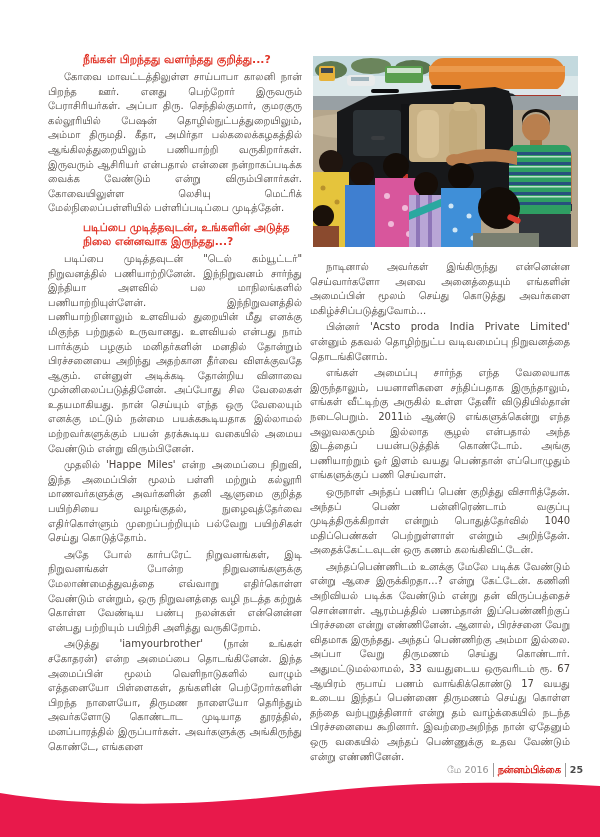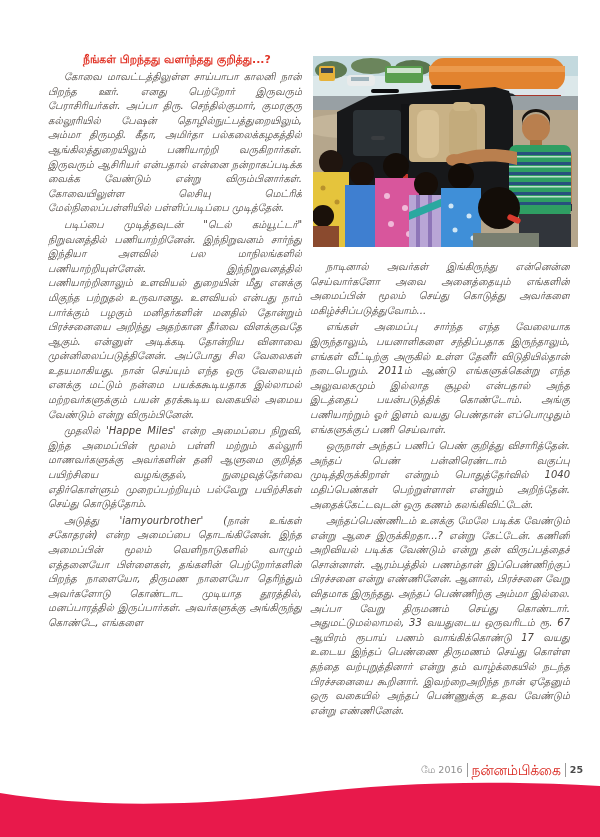--- a/index.html
+++ b/index.html
@@ -14,21 +14,21 @@
   }
   .col {
     position:absolute;
     font-size:10px;
     line-height:14.6px;
     text-align:justify;
     overflow:hidden;
   }
   .col1 { left:48px; top:48px; width:254px; height:709px; }
   .col2 { left:310px; top:260px; width:260px; height:508px; }
-  .para { text-indent:16px; margin-bottom:2px;font-style:italic; }
+  .para { text-indent:16px; margin-bottom:2px; }
   .heading {
     color:#e13427;
     font-weight:bold;
     font-size:10.8px;
     line-height:14px;
     text-align:left;
     text-indent:0;
     margin:5px 0 3px 0;
     padding-left:35px;
   }
@@ -39,32 +39,34 @@
     overflow:hidden;
   }
   .photo svg { display:block; }
   .footer {
     position:absolute; top:762px; right:17px;
     display:flex; align-items:center;
     font-size:9.5px; line-height:16px;
     color:#8f8f8f;
   }
   .footer .divider { width:1px; height:14px; background:#9a9a9a; margin:0 4px; }
-  .footer .logo { color:#d9251d; font-weight:normal; font-size:14px; letter-spacing:-0.3px; }
+  .footer .logo { color:#d9251d; font-weight:bold; font-size:10px; letter-spacing:-0.3px; }
   .footer .pagenum { color:#4a4a4a; font-weight:bold; }
   .wave { position:absolute; left:0; bottom:0; width:600px; height:97px; }
 </style>
 </head>
 <body>
 
 <div class="col col1">
   <div class="heading">நீங்கள் பிறந்தது வளர்ந்தது குறித்து...?</div>
   <div class="para">கோவை மாவட்டத்திலுள்ள சாய்பாபா காலனி நான் பிறந்த ஊர். எனது பெற்றோர் இருவரும் பேராசிரியர்கள். அப்பா திரு. செந்தில்குமார், குமரகுரு கல்லூரியில் பேஷன் தொழில்நுட்பத்துறையிலும், அம்மா திருமதி. கீதா, அமிர்தா பல்கலைக்கழகத்தில் ஆங்கிலத்துறையிலும் பணியாற்றி வருகிறார்கள். இருவரும் ஆசிரியர் என்பதால் என்னை நன்றாகப்படிக்க வைக்க வேண்டும் என்று விரும்பினார்கள். கோவையிலுள்ள லெசியு மெட்ரிக் மேல்நிலைப்பள்ளியில் பள்ளிப்படிப்பை முடித்தேன்.</div>
+  <div class="heading">படிப்பை முடித்தவுடன், உங்களின் அடுத்த நிலை என்னவாக இருந்தது...?</div>
   <div class="para">படிப்பை முடித்தவுடன் "டெல் கம்யூட்டர்" நிறுவனத்தில் பணியாற்றினேன். இந்நிறுவனம் சார்ந்து இந்தியா அளவில் பல மாநிலங்களில் பணியாற்றியுள்ளேன். இந்நிறுவனத்தில் பணியாற்றினாலும் உளவியல் துறையின் மீது எனக்கு மிகுந்த பற்றுதல் உருவானது. உளவியல் என்பது நாம் பார்க்கும் பழகும் மனிதர்களின் மனதில் தோன்றும் பிரச்சனையை அறிந்து அதற்கான தீர்வை விளக்குவதே ஆகும். என்னுள் அடிக்கடி தோன்றிய வினாவை முன்னிலைப்படுத்தினேன். அப்போது சில வேலைகள் உதயமாகியது. நான் செய்யும் எந்த ஒரு வேலையும் எனக்கு மட்டும் நன்மை பயக்ககூடியதாக இல்லாமல் மற்றவர்களுக்கும் பயன் தரக்கூடிய வகையில் அமைய வேண்டும் என்று விரும்பினேன்.</div>
   <div class="para">முதலில் 'Happe Miles' என்ற அமைப்பை நிறுவி, இந்த அமைப்பின் மூலம் பள்ளி மற்றும் கல்லூரி மாணவர்களுக்கு அவர்களின் தனி ஆளுமை குறித்த பயிற்சியை வழங்குதல், நுழைவுத்தேர்வை எதிர்கொள்ளும் முறைப்பற்றியும் பல்வேறு பயிற்சிகள் செய்து கொடுத்தோம்.</div>
+  <div class="para">அதே போல் கார்பரேட் நிறுவனங்கள், இடி நிறுவனங்கள் போன்ற நிறுவனங்களுக்கு மேலாண்மைத்துவத்தை எவ்வாறு எதிர்கொள்ள வேண்டும் என்றும், ஒரு நிறுவனத்தை வழி நடத்த கற்றுக் கொள்ள வேண்டிய பண்பு நலன்கள் என்னென்ன என்பது பற்றியும் பயிற்சி அளித்து வருகிறோம்.</div>
   <div class="para">அடுத்து 'iamyourbrother' (நான் உங்கள் சகோதரன்) என்ற அமைப்பை தொடங்கினேன். இந்த அமைப்பின் மூலம் வெளிநாடுகளில் வாழும் எத்தனையோ பிள்ளைகள், தங்களின் பெற்றோர்களின் பிறந்த நாளையோ, திருமண நாளையோ தெரிந்தும் அவர்களோடு கொண்டாட முடியாத தூரத்தில், மனப்பாரத்தில் இருப்பார்கள். அவர்களுக்கு அங்கிருந்து கொண்டே, எங்களை</div>
 </div>
 
 <div class="photo" role="img" aria-label="Man in a green striped polo shirt standing beside a black SUV with open rear door, surrounded by village children; an orange tanker truck and traffic in the background">
   <svg width="265" height="191" viewBox="0 0 265 191" xmlns="http://www.w3.org/2000/svg">
 
     <g>
       <rect x="0" y="0" width="265" height="30" fill="#c3d9de"></rect>
       <rect x="0" y="20" width="265" height="25" fill="#dce8ea"></rect>
     </g>
@@ -170,20 +172,21 @@
       <rect x="194" y="160" width="14" height="6" rx="3" fill="#d93a2e" transform="rotate(24 201 163)"></rect>
       <rect x="160" y="177" width="66" height="14" fill="#787e70"></rect>
       <circle cx="10" cy="160" r="11" fill="#1a110a"></circle>
       <rect x="0" y="170" width="26" height="21" fill="#8a4a2e"></rect>
     </g>
   </svg>
 </div>
 
 <div class="col col2">
   <div class="para">நாடினால் அவர்கள் இங்கிருந்து என்னென்ன செய்வார்களோ அவை அனைத்தையும் எங்களின் அமைப்பின் மூலம் செய்து கொடுத்து அவர்களை மகிழ்ச்சிப்படுத்துவோம்...</div>
+  <div class="para">பின்னர் 'Acsto proda India Private Limited' என்னும் தகவல் தொழிற்நுட்ப வடிவமைப்பு நிறுவனத்தை தொடங்கினோம்.</div>
   <div class="para">எங்கள் அமைப்பு சார்ந்த எந்த வேலையாக இருந்தாலும், பயனாளிகளை சந்திப்பதாக இருந்தாலும், எங்கள் வீட்டிற்கு அருகில் உள்ள தேனீர் விடுதியில்தான் நடைபெறும். 2011ம் ஆண்டு எங்களுக்கென்று எந்த அலுவலகமும் இல்லாத சூழல் என்பதால் அந்த இடத்தைப் பயன்படுத்திக் கொண்டோம். அங்கு பணியாற்றும் ஓர் இளம் வயது பெண்தான் எப்பொழுதும் எங்களுக்குப் பணி செய்வாள்.</div>
   <div class="para">ஒருநாள் அந்தப் பணிப் பெண் குறித்து விசாரித்தேன். அந்தப் பெண் பன்னிரெண்டாம் வகுப்பு முடித்திருக்கிறாள் என்றும் பொதுத்தேர்வில் 1040 மதிப்பெண்கள் பெற்றுள்ளாள் என்றும் அறிந்தேன். அதைக்கேட்டவுடன் ஒரு கணம் கலங்கிவிட்டேன்.</div>
   <div class="para">அந்தப்பெண்ணிடம் உனக்கு மேலே படிக்க வேண்டும் என்று ஆசை இருக்கிறதா...? என்று கேட்டேன். கணினி அறிவியல் படிக்க வேண்டும் என்று தன் விருப்பத்தைச் சொன்னாள். ஆரம்பத்தில் பணம்தான் இப்பெண்ணிற்குப் பிரச்சனை என்று எண்ணினேன். ஆனால், பிரச்சனை வேறு விதமாக இருந்தது. அந்தப் பெண்ணிற்கு அம்மா இல்லை. அப்பா வேறு திருமணம் செய்து கொண்டார். அதுமட்டுமல்லாமல், 33 வயதுடைய ஒருவரிடம் ரூ. 67 ஆயிரம் ரூபாய் பணம் வாங்கிக்கொண்டு 17 வயது உடைய இந்தப் பெண்ணை திருமணம் செய்து கொள்ள தந்தை வற்புறுத்தினார் என்று தம் வாழ்க்கையில் நடந்த பிரச்சனையை கூறினார். இவற்றைஅறிந்த நான் ஏதேனும் ஒரு வகையில் அந்தப் பெண்ணுக்கு உதவ வேண்டும் என்று எண்ணினேன்.</div>
 </div>
 
 <div class="footer">
   <span>மே 2016</span>
   <span class="divider"></span>
   <span class="logo">நன்னம்பிக்கை</span>
   <span class="divider"></span>

